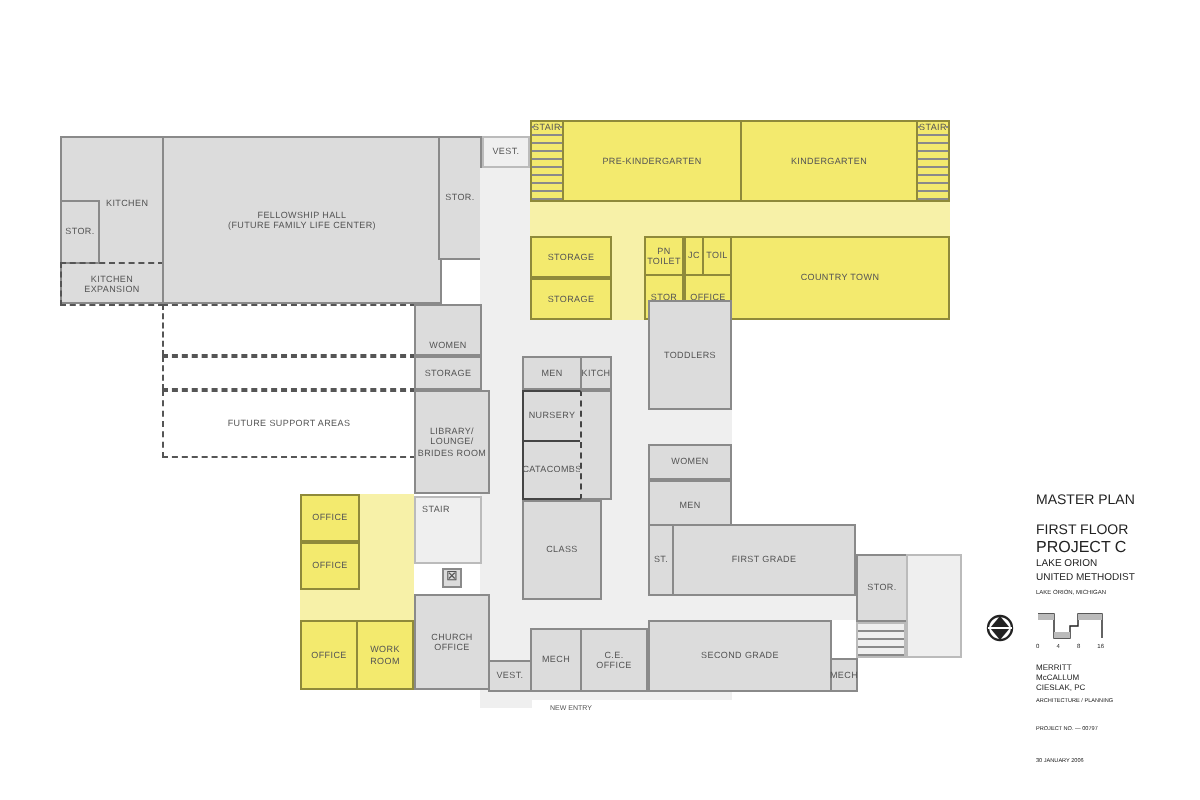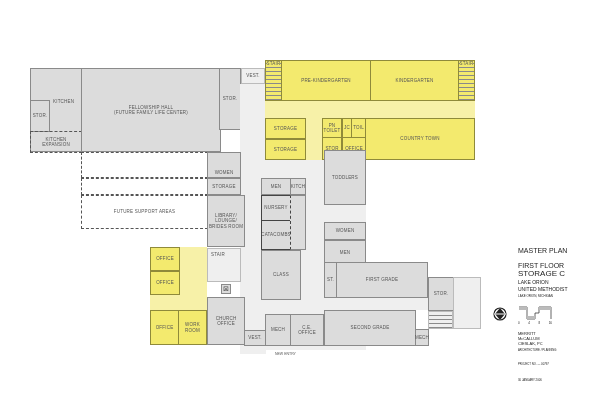--- a/index.html
+++ b/index.html
@@ -167,21 +167,21 @@
 <div class="room" style="left:428px;top:277px;width:26px;height:34px;">
     <span>STOR.</span>
   </div>
 <div class="room corr" style="left:453px;top:277px;width:28px;height:52px;border:1px solid #bbb;"></div>
 <div class="room corr stairs" style="left:428px;top:311px;width:25px;height:18px;border:1px solid #bbb;"></div>
 
 <span class="lbl" style="left:275px;top:352px;font-size:3.5px;">NEW ENTRY</span>
 
 <div class="title" style="top:247px;font-size:7px;">MASTER PLAN</div>
 <div class="title" style="top:262px;font-size:7px;">FIRST FLOOR</div>
-<div class="title" style="top:269px;font-size:8px;">STORAGE C</div>
+<div class="title" style="top:269px;font-size:8px;">PROJECT C</div>
 <div class="title" style="top:279px;font-size:5px;">LAKE ORION</div>
 <div class="title" style="top:286px;font-size:5px;">UNITED METHODIST</div>
 <div class="title" style="top:294px;font-size:3px;">LAKE ORION, MICHIGAN</div>
 
 <svg style="position:absolute;left:493px;top:307px;" width="14" height="14" viewBox="0 0 14 14">
   <circle cx="7" cy="7" r="6" fill="none" stroke="#222" stroke-width="1.2"></circle>
   <path d="M2 7 L7 1 L12 7 Z" fill="#222"></path>
     <path d="M2 7 L7 13 L12 7 Z" fill="#222"></path>
   <line x1="1" y1="7" x2="13" y2="7" stroke="#fff" stroke-width="1"></line>
 </svg>

